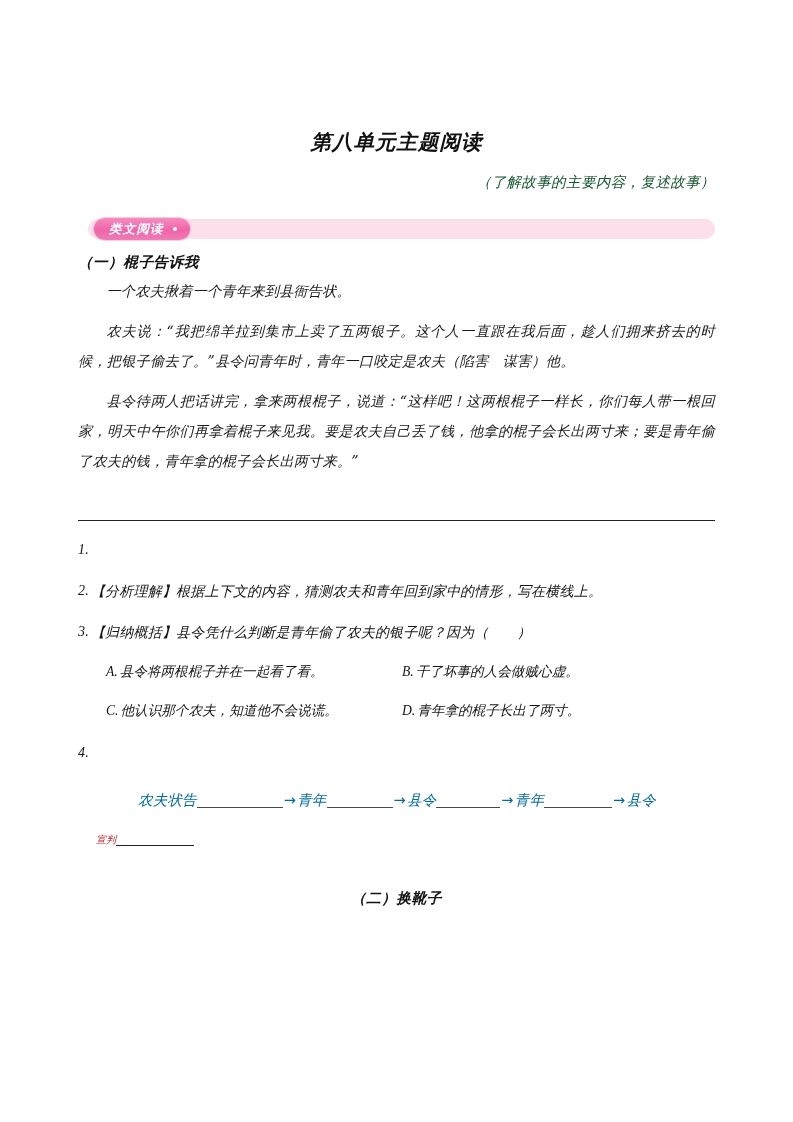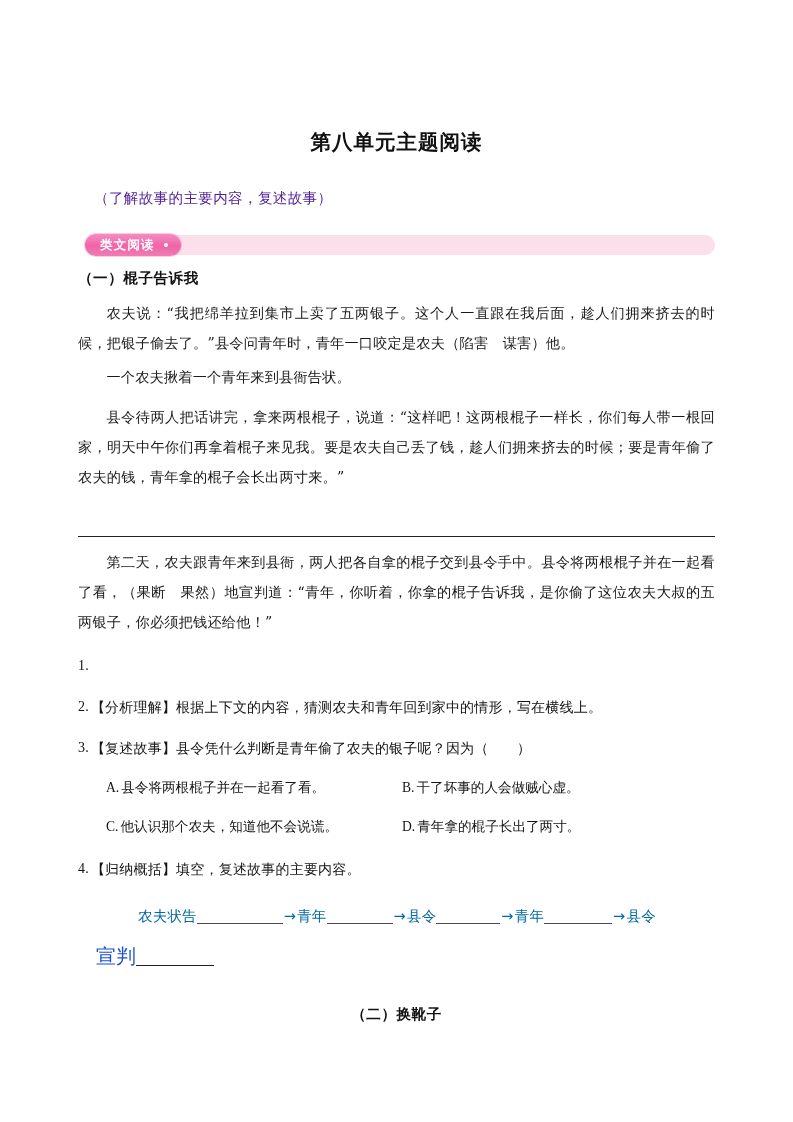--- a/index.html
+++ b/index.html
@@ -17,61 +17,62 @@
   }
 
   .page {
     position: absolute;
     left: 0;
     top: 0;
     width: 793px;
     height: 1122px;
     box-sizing: border-box;
     padding: 0 78px;
+    font-style: italic;
   }
 
   
   .doc-title {
     margin: 0;
     padding-top: 128px;
     text-align: center;
     font-family: "DejaVu Sans", "Liberation Sans", sans-serif;
     font-weight: bold;
     font-size: 20.5px;
     letter-spacing: 1px;
     color: #101010;
   }
   .doc-subtitle {
-    margin: 16px;
+    margin: 0;
     padding-top: 17px;
-    text-align: left;
+    text-align: right;
     font-size: 14.5px;
     letter-spacing: 0.4px;
-    color: #4c1d95;
+    color: #14532d;
     font-family: "DejaVu Serif", "Liberation Serif", serif;
   }
 
   
   .banner {
     position: relative;
     margin-top: 26px;
     height: 22px;
   }
   .banner-bar {
     position: absolute;
     left: 10px;
     top: 1px;
     right: 0;
     height: 20px;
     background: #fbdfeb;
     border-radius: 11px;
   }
   .banner-pill {
     position: absolute;
-    left: 7px;
+    left: 16px;
     top: 0px;
     height: 22px;
     padding: 0 13px 0 15px;
     display: flex;
     align-items: center;
     gap: 9px;
     border-radius: 11px;
     background: linear-gradient(180deg, #f58cc0 0%, #ef64a8 55%, #f07cb6 100%);
     box-shadow: 0 0 0 1px rgba(240,110,175,0.35);
   }
@@ -175,23 +176,23 @@
     font-family: "DejaVu Sans", "Liberation Sans", sans-serif;
     font-size: 14.5px;
     line-height: 34px;
     color: #0369a1;
     letter-spacing: 0.2px;
   }
   .flow-line2 {
     padding-top: 8px;
     padding-left: 18px;
     font-family: "DejaVu Sans", "Liberation Sans", sans-serif;
-    font-size: 20px;
+    font-size: 10px;
     line-height: 30px;
-    color: #1d4ed8;
+    color: #b91c1c;
   }
   .flow .blank-inline { border-bottom: 1px solid #4a4a4a; }
   .arrow { padding: 0 1px; }
 
   
   .passage2-title {
     margin: 12px;
     padding-top: 22px;
     text-align: center;
     font-family: "DejaVu Sans", "Liberation Sans", sans-serif;
@@ -212,42 +213,41 @@
   <div class="banner">
     <div class="banner-bar"></div>
     <div class="banner-pill">
       <span class="banner-pill-label">类文阅读</span>
       <span class="banner-dot"></span>
     </div>
   </div>
 
   <h2 class="passage-title">（一）棍子告诉我</h2>
 
+  <p class="para tight">一个农夫揪着一个青年来到县衙告状。</p>
   <p class="para">农夫说：“我把绵羊拉到集市上卖了五两银子。这个人一直跟在我后面，趁人们拥来挤去的时候，把银子偷去了。”县令问青年时，青年一口咬定是农夫（陷害　谋害）他。</p>
-  <p class="para tight">一个农夫揪着一个青年来到县衙告状。</p>
-  <p class="para">县令待两人把话讲完，拿来两根棍子，说道：“这样吧！这两根棍子一样长，你们每人带一根回家，明天中午你们再拿着棍子来见我。要是农夫自己丢了钱，趁人们拥来挤去的时候；要是青年偷了农夫的钱，青年拿的棍子会长出两寸来。”</p>
+  <p class="para">县令待两人把话讲完，拿来两根棍子，说道：“这样吧！这两根棍子一样长，你们每人带一根回家，明天中午你们再拿着棍子来见我。要是农夫自己丢了钱，他拿的棍子会长出两寸来；要是青年偷了农夫的钱，青年拿的棍子会长出两寸来。”</p>
 
 
   <div class="rule-gap"></div>
   <div class="rule-line"></div>
 
-  <p class="para">第二天，农夫跟青年来到县衙，两人把各自拿的棍子交到县令手中。县令将两根棍子并在一起看了看，（果断　果然）地宣判道：“青年，你听着，你拿的棍子告诉我，是你偷了这位农夫大叔的五两银子，你必须把钱还给他！”</p>
 
   <div class="q">
     <span class="q-num">1.</span>
   </div>
 
   <div class="q">
     <span class="q-num">2.</span>
     <span class="q-text">【分析理解】根据上下文的内容，猜测农夫和青年回到家中的情形，写在横线上。</span>
   </div>
 
   <div class="q">
     <span class="q-num">3.</span>
-    <span class="q-text">【复述故事】县令凭什么判断是青年偷了农夫的银子呢？因为（　　）</span>
+    <span class="q-text">【归纳概括】县令凭什么判断是青年偷了农夫的银子呢？因为（　　）</span>
   </div>
 
   <div class="options">
     <div class="opt opt-a">
       <span class="opt-letter">A.</span>
       <span>县令将两根棍子并在一起看了看。</span>
     </div>
     <div class="opt opt-b">
       <span class="opt-letter">B.</span>
       <span>干了坏事的人会做贼心虚。</span>
@@ -260,21 +260,20 @@
       <span>他认识那个农夫，知道他不会说谎。</span>
     </div>
     <div class="opt opt-d">
       <span class="opt-letter">D.</span>
       <span>青年拿的棍子长出了两寸。</span>
     </div>
   </div>
 
   <div class="q">
     <span class="q-num">4.</span>
-    <span class="q-text">【归纳概括】填空，复述故事的主要内容。</span>
   </div>
 
   <div class="flow">
     <span>农夫状告</span><span class="blank-inline" style="width:86px"></span><span class="arrow">→</span><span>青年</span><span class="blank-inline" style="width:66px"></span><span class="arrow">→</span><span>县令</span><span class="blank-inline" style="width:64px"></span><span class="arrow">→</span><span>青年</span><span class="blank-inline" style="width:68px"></span><span class="arrow">→</span><span>县令</span>
   </div>
 
   <div class="flow-line2">
     <span>宣判</span><span class="blank-inline" style="width:78px"></span>
   </div>
 

